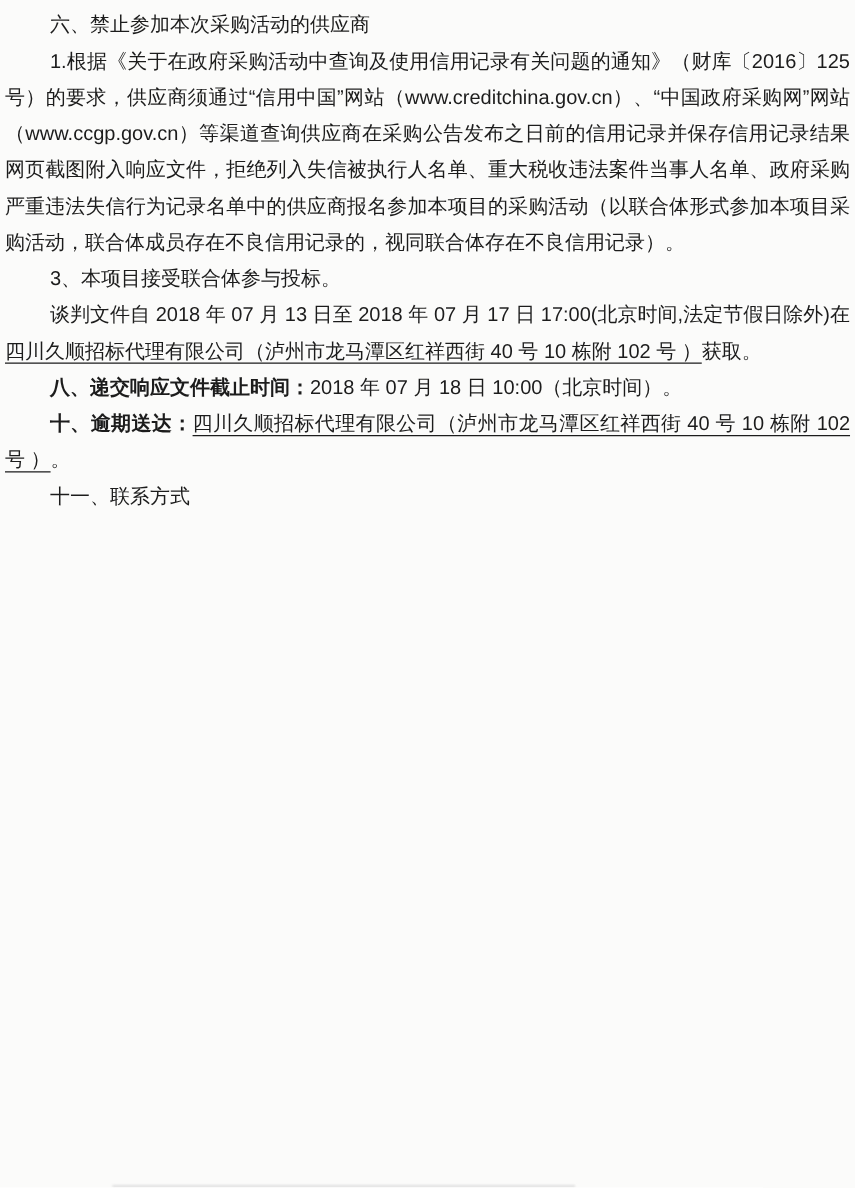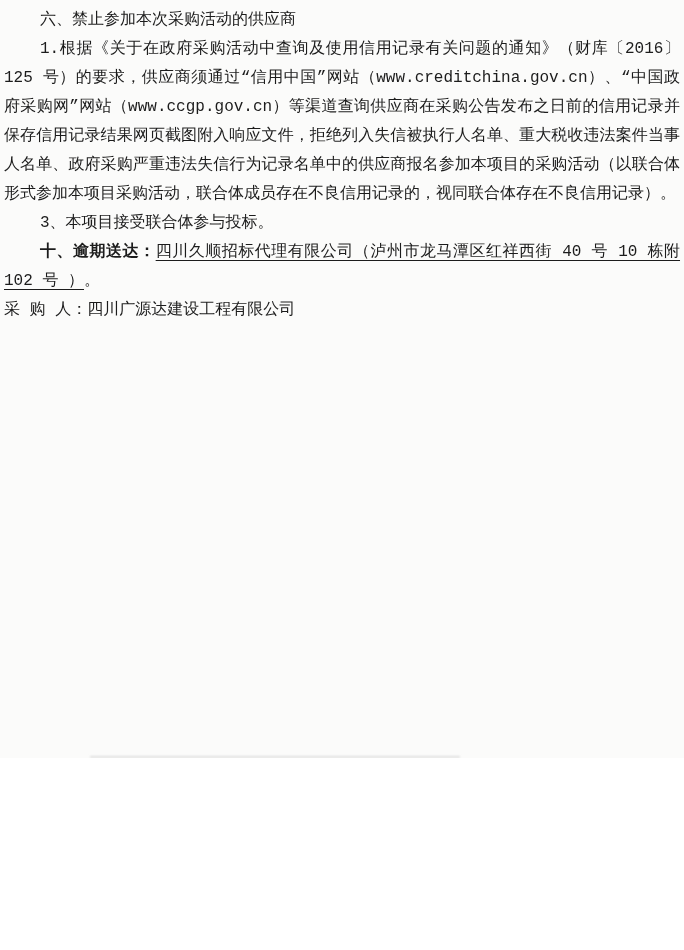--- a/index.html
+++ b/index.html
@@ -1,24 +1,24 @@
 <!DOCTYPE html>
 <html><head>
 <meta charset="utf-8">
 <style>
   html, body { margin: 0; padding: 0; background: #ffffff; }
   .page {
     position: relative;
     width: 684px;
-    height: 758px;
+    height: 950px;
     box-sizing: border-box;
     padding: 6px 4px 0 4px;
     background: #fbfbfa;
     color: #1c1c1c;
-    font-family: Liberation Mono, monospace;
+    font-family: Liberation Sans, sans-serif;
     font-size: 16px;
     line-height: 29px;
     text-align: justify;
     overflow: hidden;
   }
   .page p, .page h2 {
     margin: 0;
     padding: 0;
     font-size: 16px;
     line-height: 29px;
@@ -65,25 +65,27 @@
 <div class="page">
 
   <h2 class="hd indent mb0">六、禁止参加本次采购活动的供应商</h2>
 
   <p class="indent mb8">1.根据《关于在政府采购活动中查询及使用信用记录有关问题的通知》（财库〔2016〕125 号）的要求，供应商须通过“信用中国”网站（www.creditchina.gov.cn）、“中国政府采购网”网站（www.ccgp.gov.cn）等渠道查询供应商在采购公告发布之日前的信用记录并保存信用记录结果网页截图附入响应文件，拒绝列入失信被执行人名单、重大税收违法案件当事人名单、政府采购严重违法失信行为记录名单中的供应商报名参加本项目的采购活动（以联合体形式参加本项目采购活动，联合体成员存在不良信用记录的，视同联合体存在不良信用记录）。</p>
 
 
   <p class="indent mb2">3、本项目接受联合体参与投标。</p>
 
 
+  <p class="indent mb7"><span>谈判文件自 2018 年 07 月 13 日至 2018 年 07 月 17 日 17:00(北京时间,法定节假日除外)在</span><span class="u">四川久顺招标代理有限公司（泸州市龙马潭区红祥西街 40 号 10 栋附 102 号 ）</span><span>获取。</span></p>
 
 
 
+  <p class="indent mb11"><span class="bold">八、递交响应文件截止时间：</span><span>2018 年 07 月 18 日 10:00（北京时间）。</span></p>
 
 
   <p class="indent mb6"><span class="bold">十、逾期送达：</span><span class="u">四川久顺招标代理有限公司（泸州市龙马潭区红祥西街 40 号 10 栋附 102 号 ）</span><span>。</span></p>
 
+  <h2 class="hd indent mb51">十一、联系方式</h2>
 
-  <p class="buyer-line mb0"><span>采 购 人：</span><span>四川广源达建设工程有限公司</span></p>
 
   <div class="cutoff-strip"></div>
 
 </div>
 
 </body></html>

